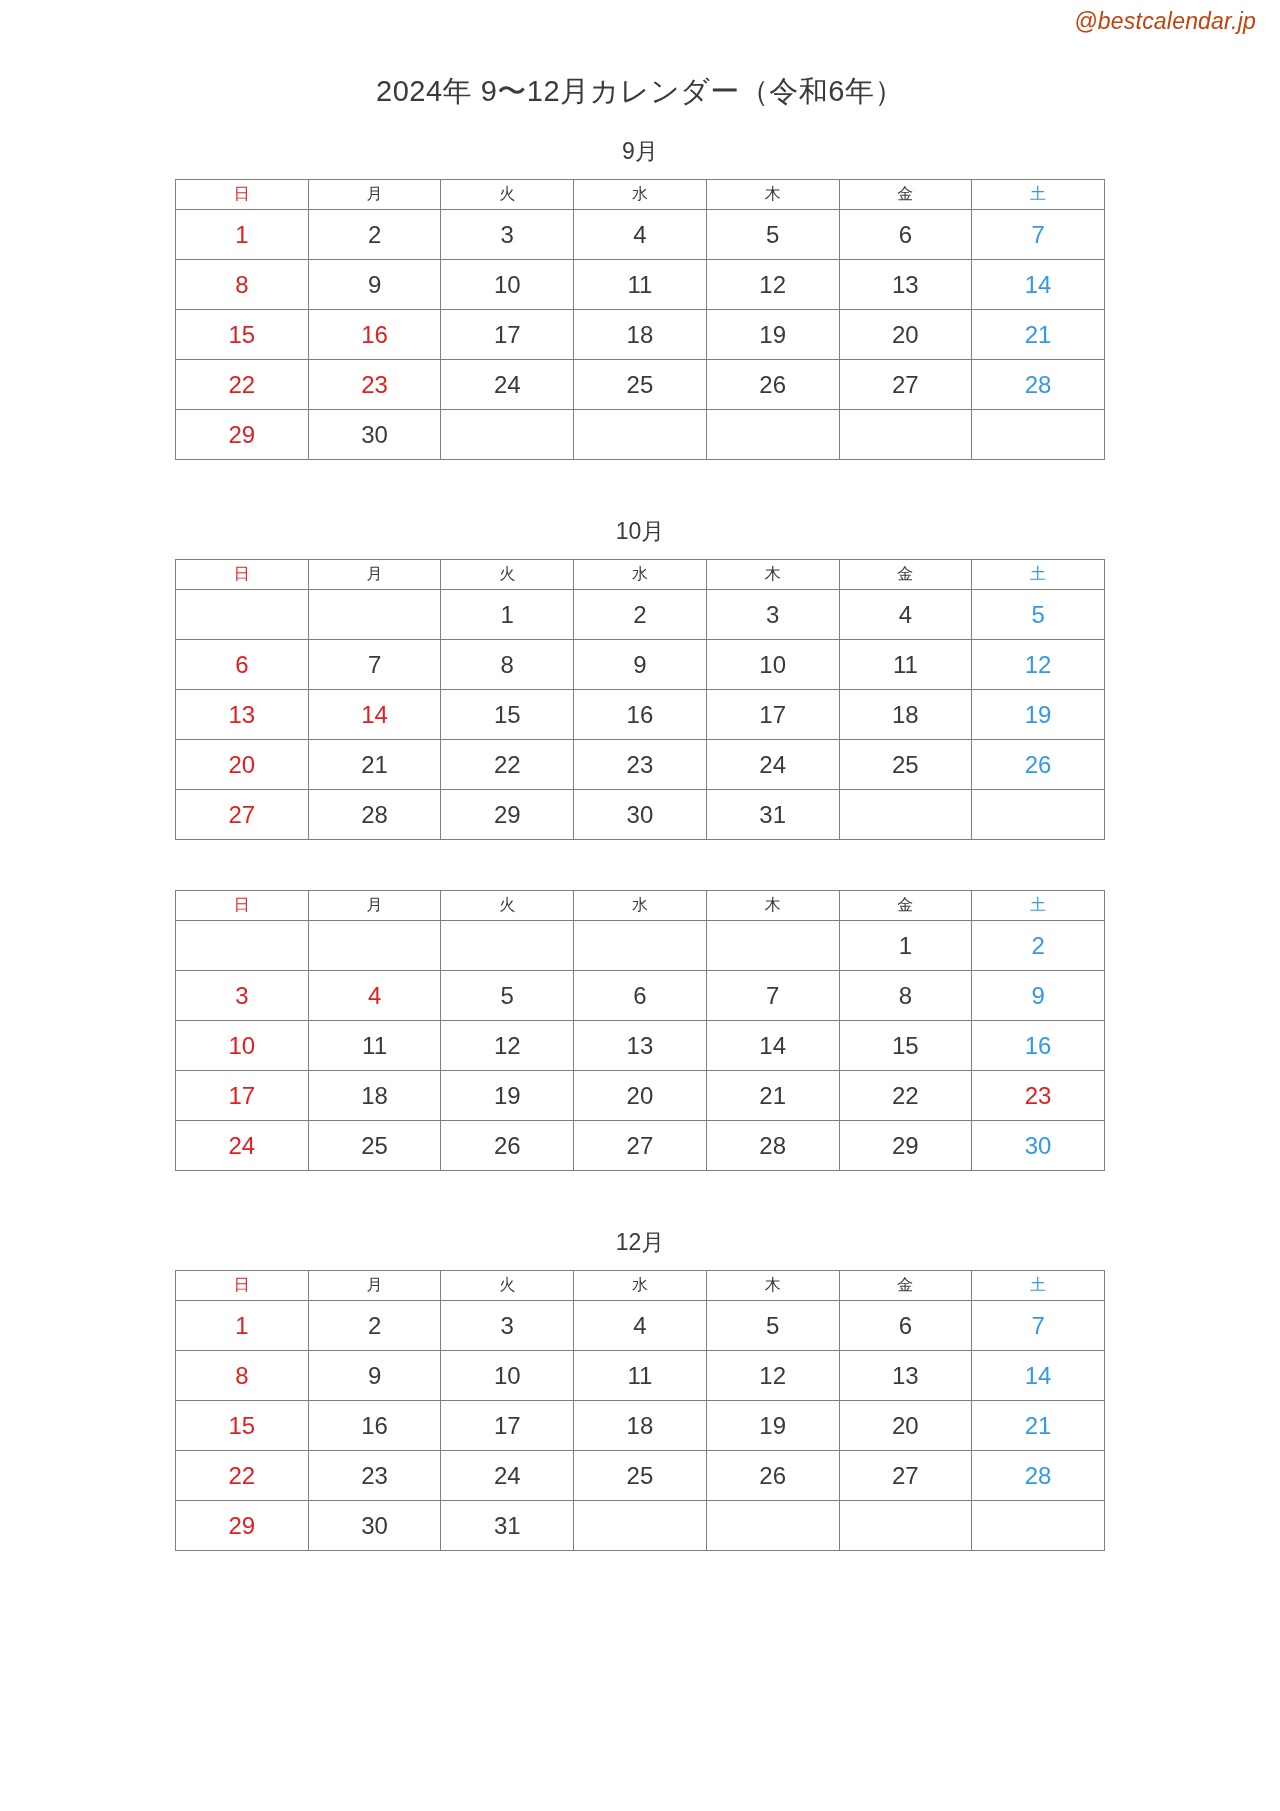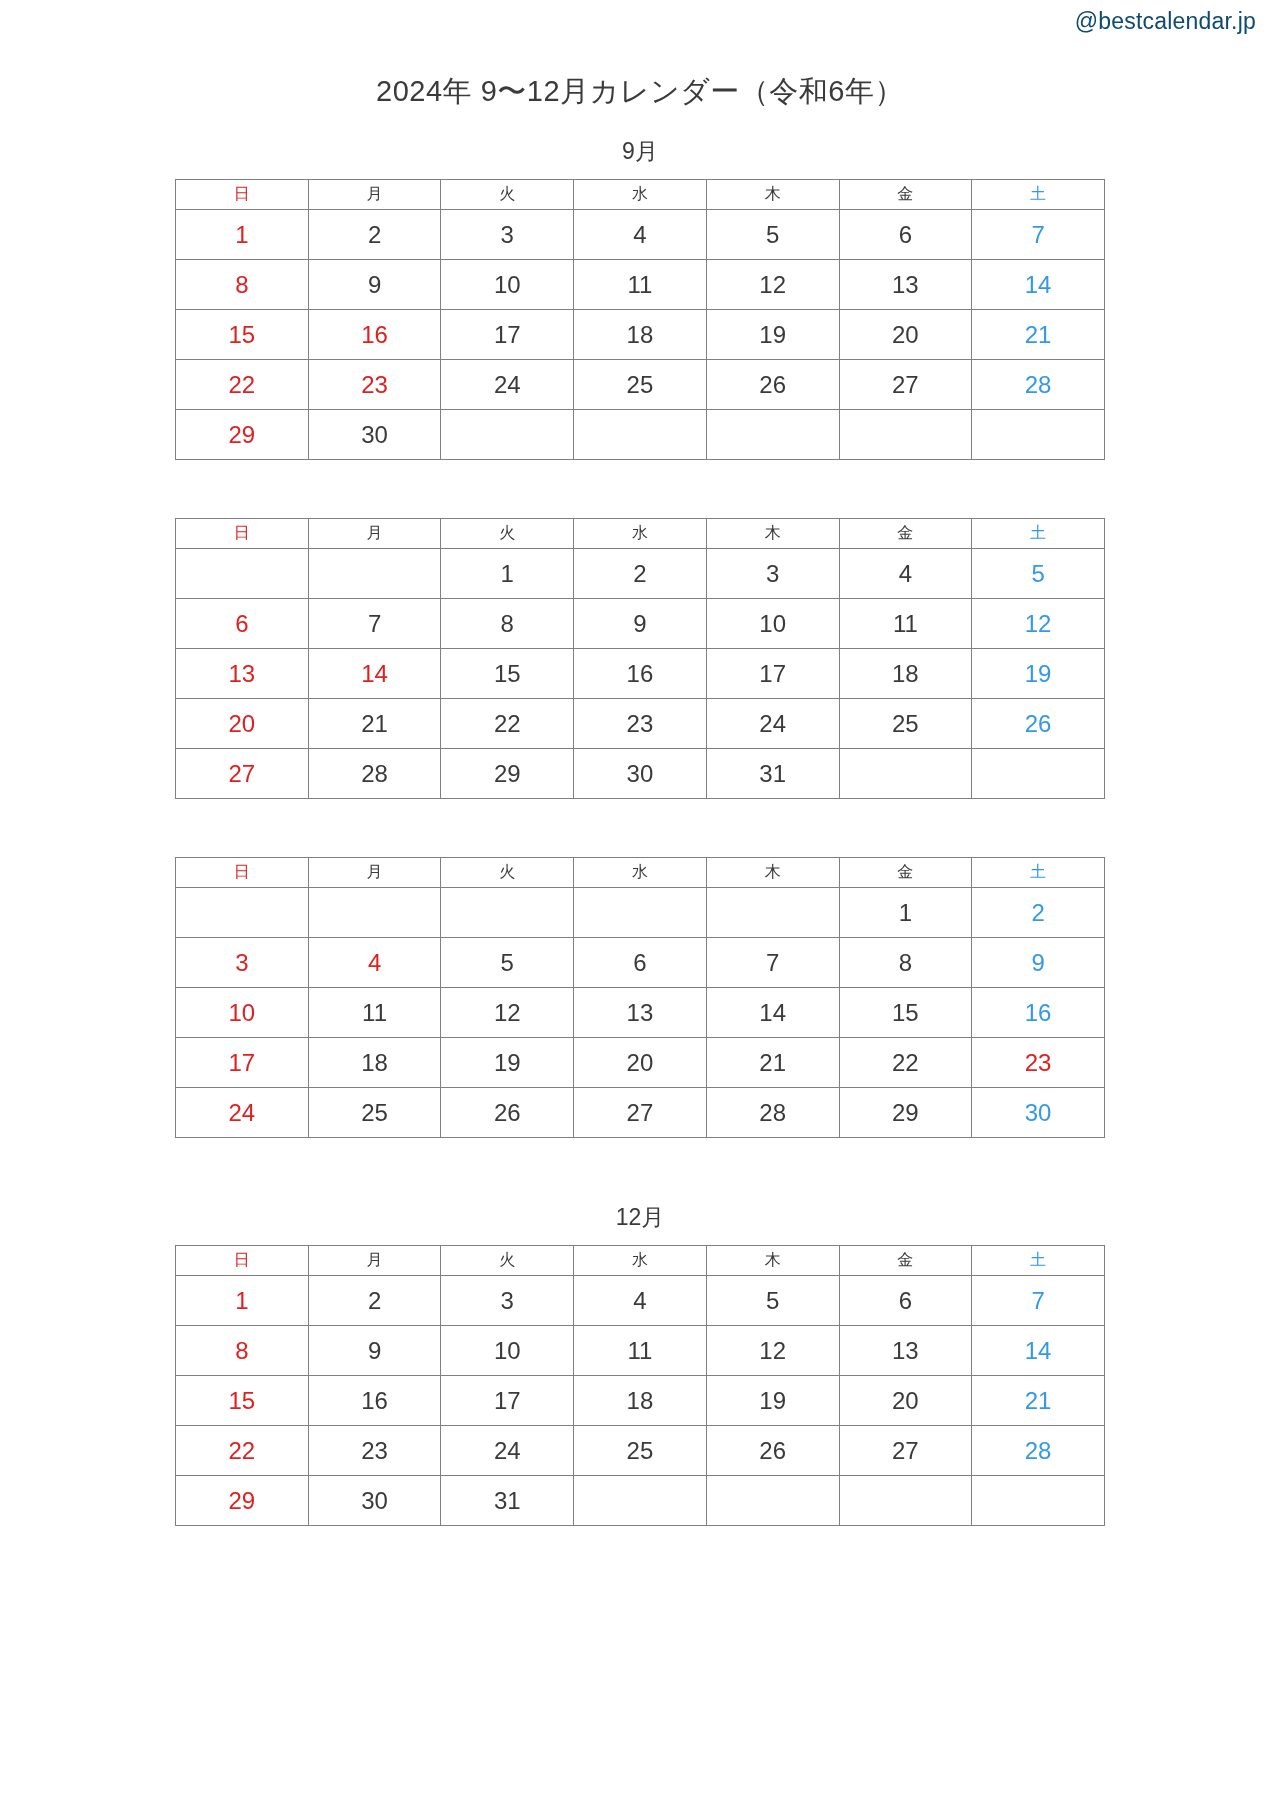--- a/index.html
+++ b/index.html
@@ -14,38 +14,39 @@
     font-family: "Liberation Sans", "DejaVu Sans", sans-serif;
     color: #3a3a3a;
     position: relative;
     overflow: hidden;
   }
   .watermark {
     position: absolute;
     top: 8px;
     right: 24px;
     font-size: 23px;
-    color: #0c4a6e;
+    color: #c2410c;
     letter-spacing: 0.2px;
     font-family: "Liberation Sans", "DejaVu Sans", sans-serif;
+    font-style: italic;
   }
   .page-title {
     text-align: center;
     font-size: 29px;
     color: #3a3a3a;
     margin: 12px;
     padding-top: 60px;
     font-weight: normal;
     letter-spacing: 0.5px;
   }
   .months {
     margin-top: 18px;
   }
   .month-block {
-    margin-bottom: 8px;
+    margin-bottom: 0;
   }
   .month-label {
     text-align: center;
     font-size: 23px;
     color: #3a3a3a;
     padding: 6px 0 12px 0;
     font-weight: normal;
   }
   table.cal {
     border-collapse: collapse;
@@ -148,20 +149,21 @@
             <td></td>
             <td class="sat"></td>
           </tr>
         </tbody>
     </table>
   </div>
 
   <div class="spacer-9"></div>
 
   <div class="month-block">
+    <div class="month-label">10月</div>
     <table class="cal">
       <thead>
         <tr>
           <th class="sun">日</th>
           <th>月</th>
           <th>火</th>
           <th>水</th>
           <th>木</th>
           <th>金</th>
           <th class="sat">土</th>

